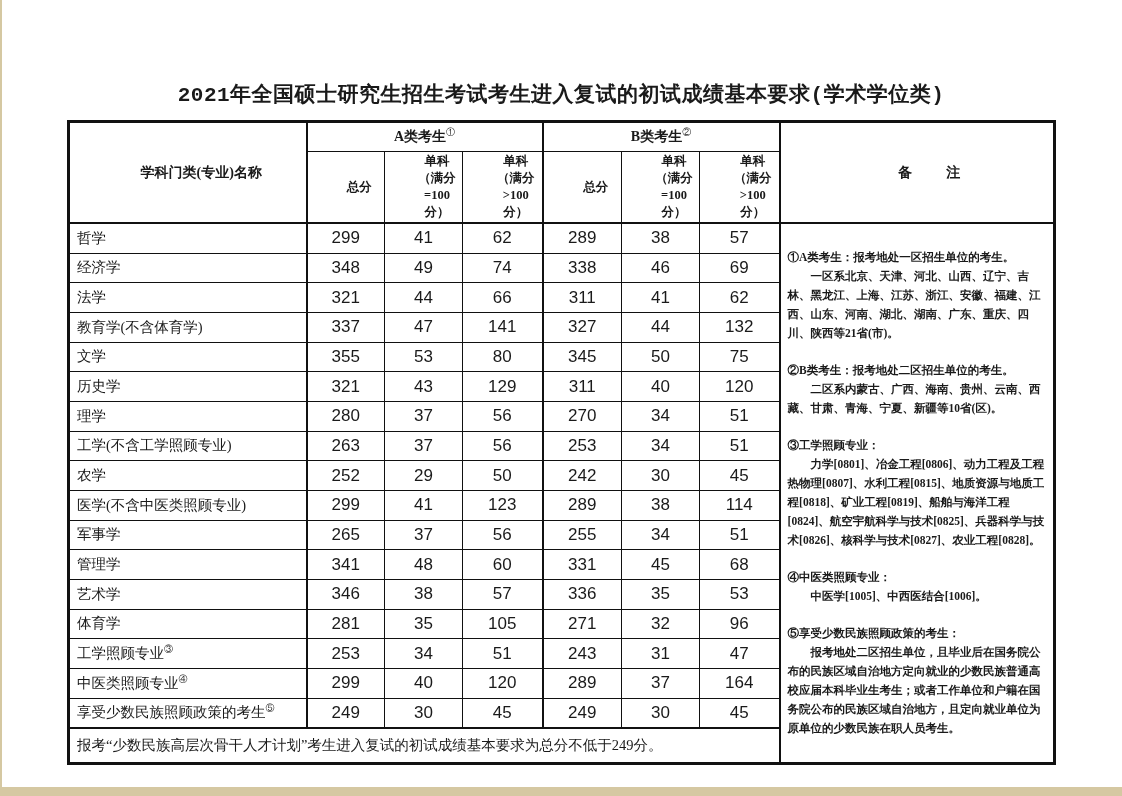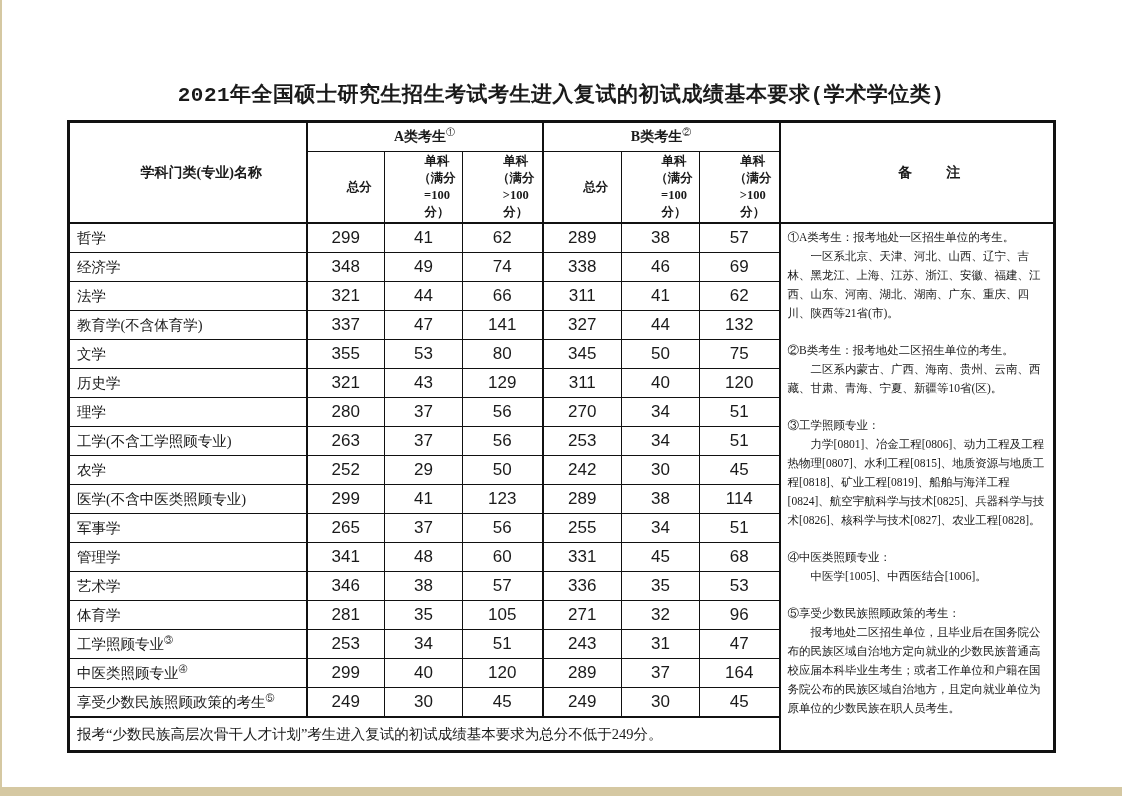--- a/index.html
+++ b/index.html
@@ -41,21 +41,21 @@
   tr.data-row td { height:28px; }
   .name-cell {
     text-align:left !important; padding:0 8px 0 7px; font-size:14.5px;
   }
   .num-cell {
     font-family:"Liberation Sans", sans-serif; font-size:17px; padding:0;
   }
 
   .notes-cell {
     vertical-align:top !important; text-align:left !important;
-    padding:4px 7px; font-size:11.5px; line-height:19px; font-weight:normal;
+    padding:24px 7px; font-size:11.5px; line-height:19px; font-weight:bold;
   }
   .note-block { margin:0 0 18px 0; }
   .note-block:last-child { margin-bottom:0; }
   .note-block p { margin:0; }
   .note-body { text-indent:2em; }
 
   tr.footer-row td.footer-cell {
     height:30px; text-align:left; padding-left:7px; font-size:14.5px;margin-top:44px;
   }
 </style>

